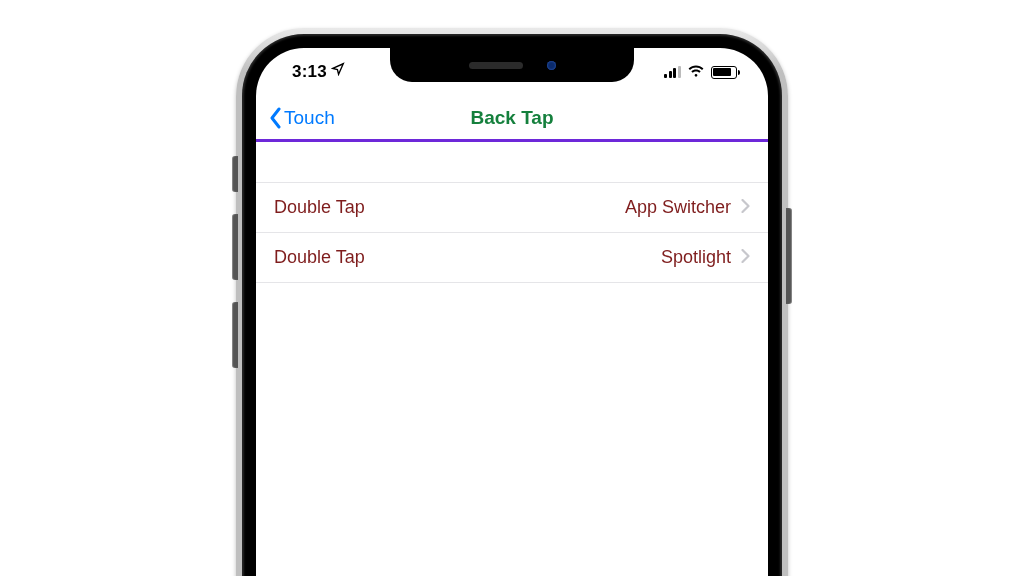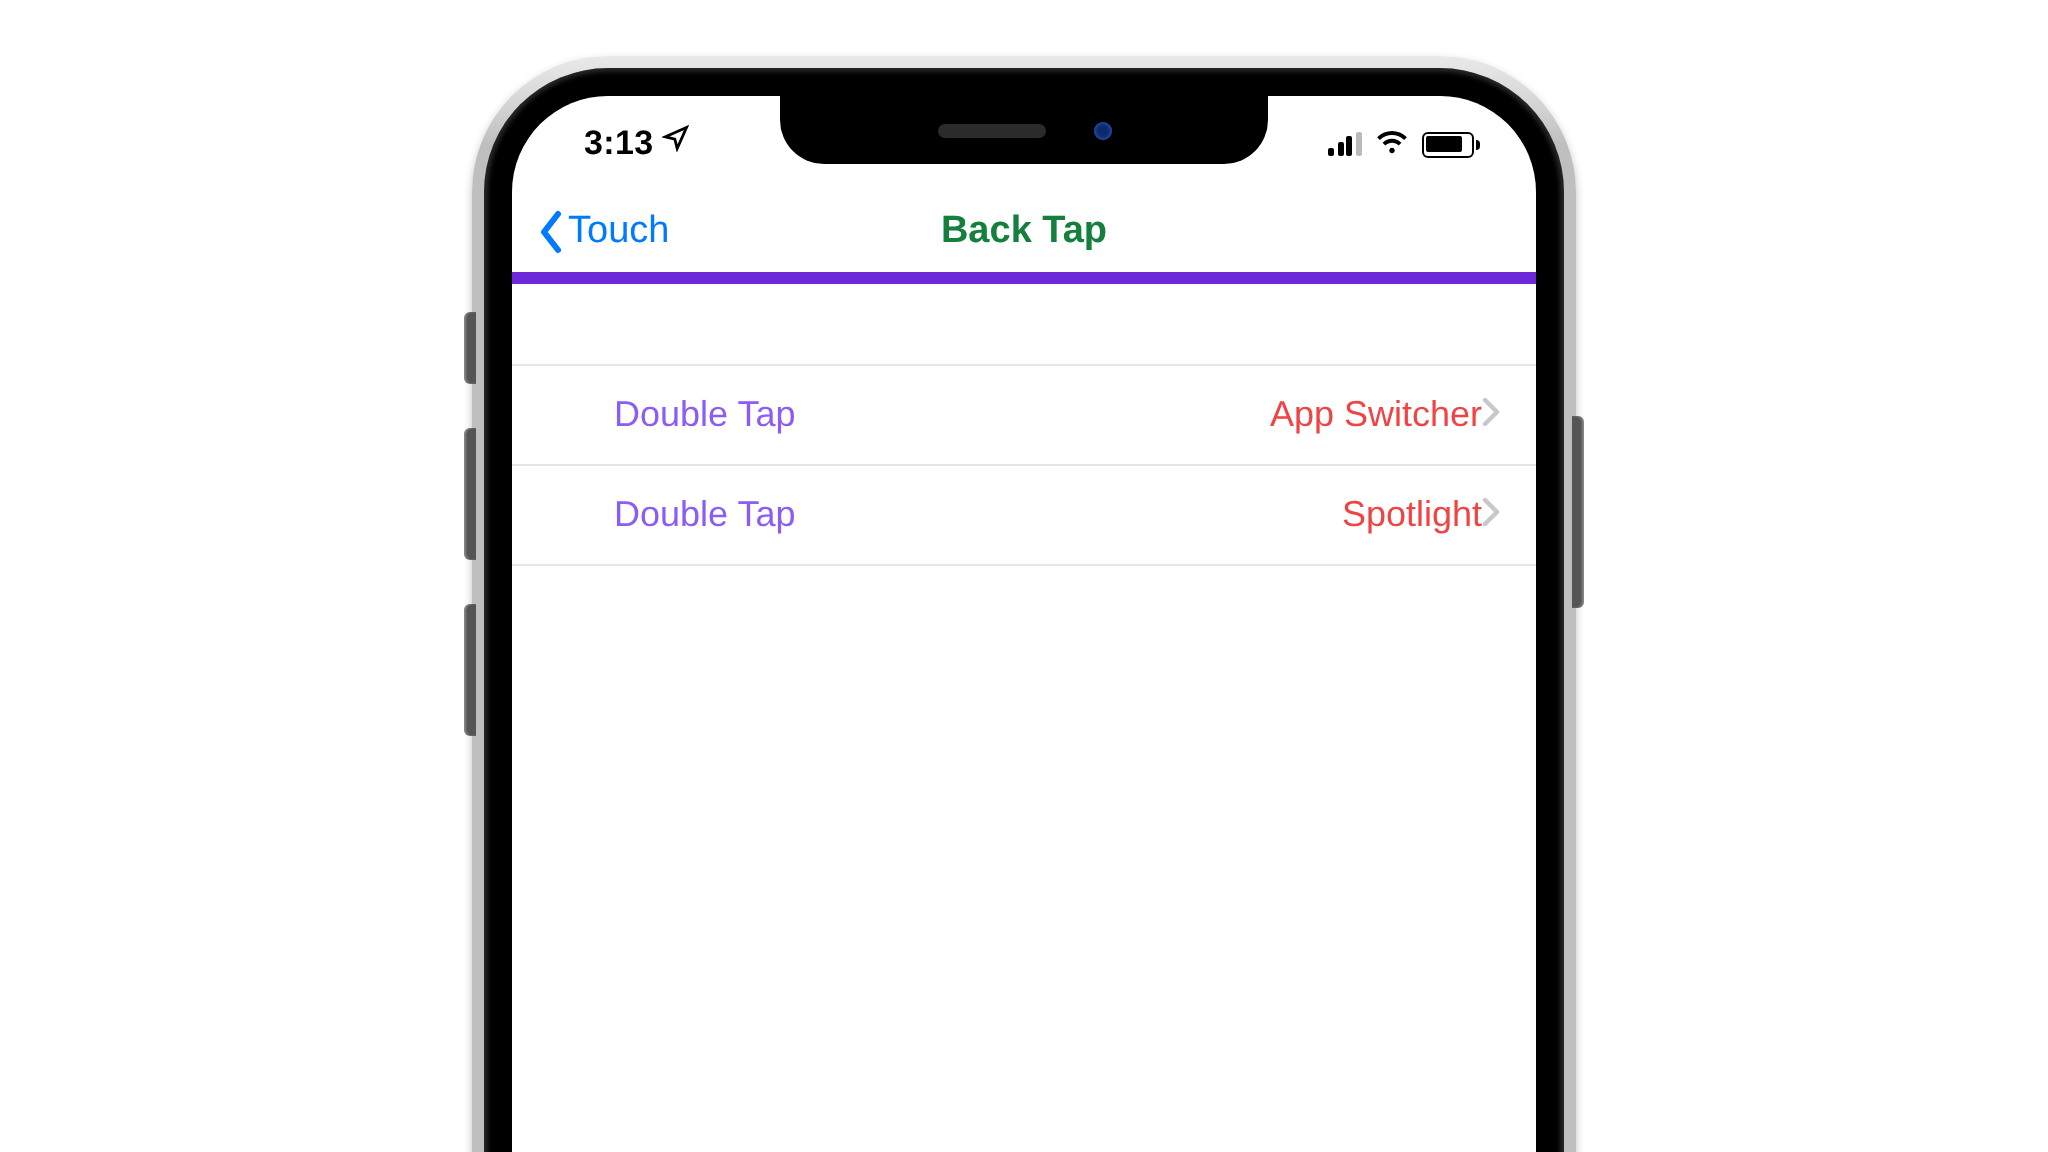--- a/index.html
+++ b/index.html
@@ -72,21 +72,21 @@
       color: #000;
     }
     .status-left { display: flex; align-items: center; gap: 4px; letter-spacing: 0.2px; }
     .status-right { display: flex; align-items: center; gap: 6px; }
     .loc-arrow { display: inline-block; transform: translateY(-1px); }
 
     .nav-bar {
       height: 46px;
       display: flex;
       align-items: center;
-      border-bottom: 6px solid #6d28d9;
+      border-bottom: 3px solid #6d28d9;
       padding: 0 12px;
       position: relative;
     }
     .nav-back { display: flex; align-items: center; color: #007aff; font-size: 19px; font-weight: 400; gap: 2px; cursor: pointer; }
     .nav-back svg { width: 14px; height: 22px; }
     .nav-title { position: absolute; left: 50%; transform: translateX(-50%); font-size: 19px; font-weight: 600; color: #15803d; }
 
     .section-gap { height: 40px; background: #ffffff; }
     .list {
       border-top: 1px solid #e5e5e8;
@@ -94,22 +94,22 @@
     .list-row {
       height: 50px;
       display: flex;
       align-items: center;
       justify-content: space-between;
       padding: 0 18px;
       border-bottom: 1px solid #e5e5e8;
       font-size: 18px;
       cursor: pointer;
     }
-    .row-label { color: #8b5cf6; margin-left: 33px; }
-    .row-right { display: flex; align-items: center; color: #ef4444; text-align: right; }
+    .row-label { color: #7f1d1d; }
+    .row-right { display: flex; align-items: center; gap: 10px; color: #7f1d1d; text-align: right; }
     .disclosure { color: #c7c7cc; }
 
     .signal-bars { display: inline-flex; align-items: flex-end; gap: 1.5px; height: 12px; }
     .signal-bars span { width: 3px; background: #000; border-radius: 1px; }
     .signal-bars span:nth-child(1){height:4px;} .signal-bars span:nth-child(2){height:7px;} .signal-bars span:nth-child(3){height:10px;} .signal-bars span:nth-child(4){height:12px; background:#bbb;}
 
     .wifi-icon { width: 18px; height: 13px; }
     .battery { display: inline-flex; align-items: center; }
     .battery-body { width: 26px; height: 13px; border: 1.5px solid #000; border-radius: 3px; position: relative; }
     .battery-fill { position: absolute; left: 1.5px; top: 1.5px; bottom: 1.5px; width: 18px; background: #000; border-radius: 1px; }

